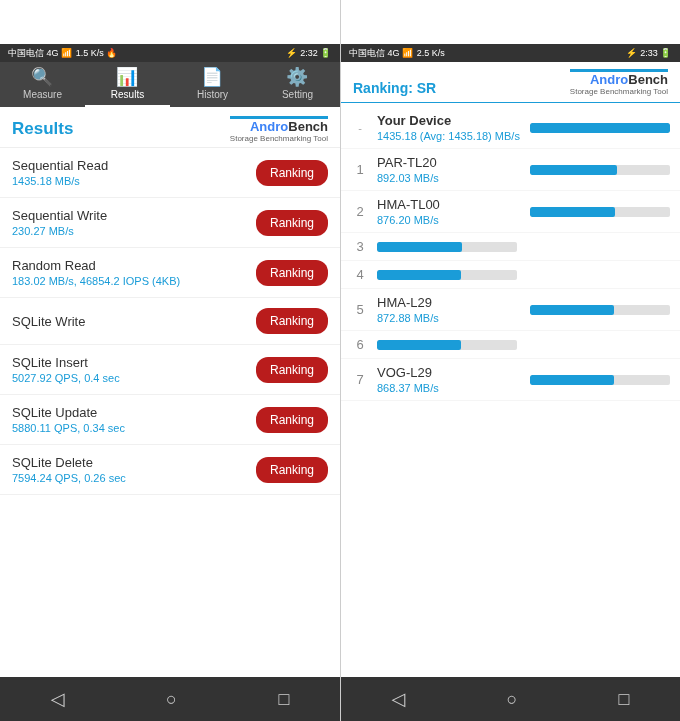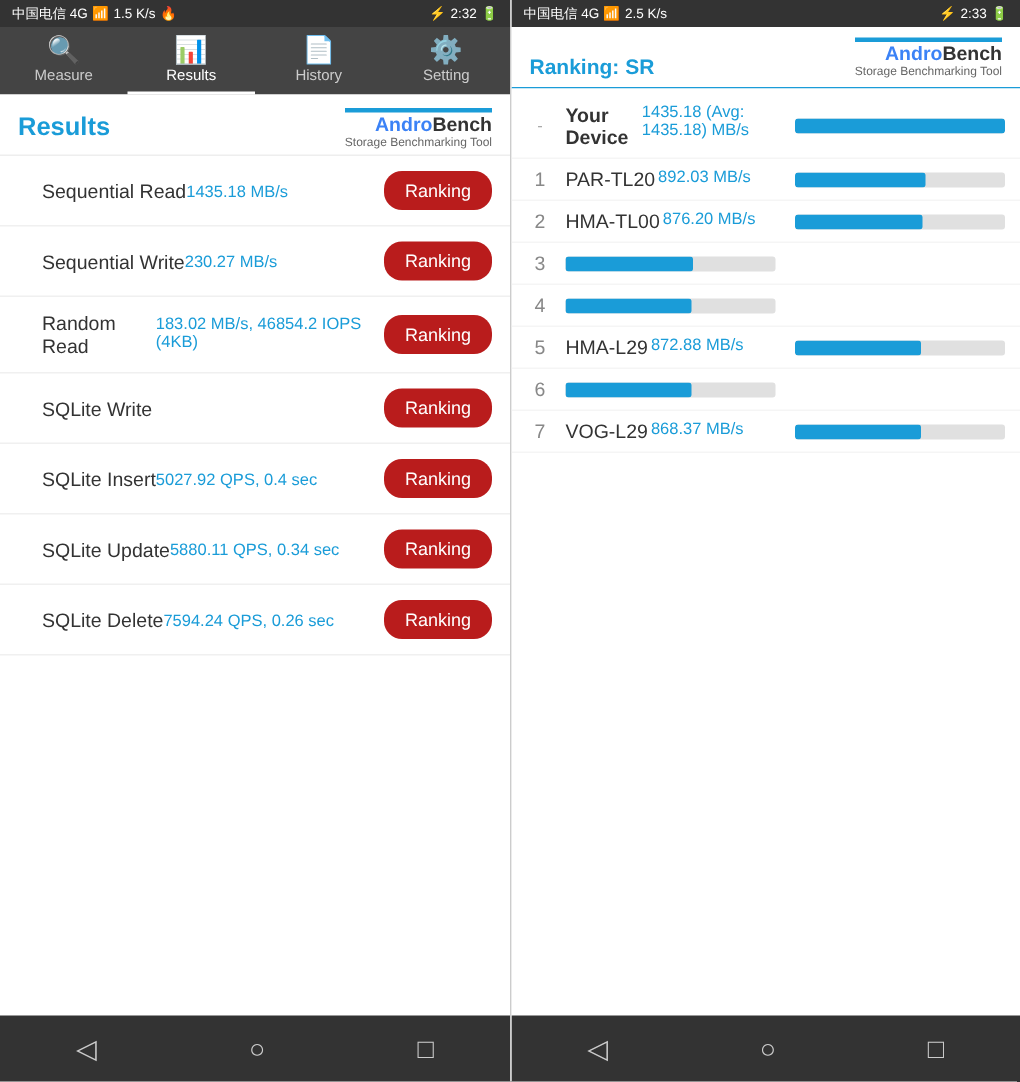--- a/index.html
+++ b/index.html
@@ -37,20 +37,21 @@
     
     .status-bar {
       background: #333;
       color: #fff;
       font-size: 9px;
       padding: 3px 8px;
       display: flex;
       justify-content: space-between;
       align-items: center;
       height: 18px;
+      margin-top: 44px;
     }
     .status-bar-left { display: flex; align-items: center; gap: 3px; }
     .status-bar-right { display: flex; align-items: center; gap: 3px; }
 
     
     .nav-tabs {
       background: #444;
       display: flex;
       flex-direction: row;
     }
@@ -116,21 +117,21 @@
       overflow-y: auto;
       background: #fff;
     }
     .benchmark-item {
       display: flex;
       align-items: center;
       justify-content: space-between;
       padding: 10px 12px;
       border-bottom: 1px solid #f0f0f0;
     }
-    .benchmark-info { display: flex; flex-direction: row; margin-left: 16px; }
+    .benchmark-info { display: flex; flex-direction: column; }
     .benchmark-name { font-size: 13px; color: #333; font-weight: 500; }
     .benchmark-value { font-size: 11px; color: #1a9cd8; margin-top: 2px; }
     .ranking-btn {
       background: #b91c1c;
       color: #fff;
       border: none;
       border-radius: 12px;
       padding: 6px 14px;
       font-size: 12px;
       cursor: pointer;
@@ -183,20 +184,21 @@
     .rank-num {
       font-size: 13px;
       color: #888;
       width: 18px;
       text-align: center;
       flex-shrink: 0;
     }
     .rank-info {
       flex: 1;
       display: flex;
+      flex-direction: column;
       gap: 2px;
     }
     .rank-device { font-size: 13px; color: #333; font-weight: 500; }
     .rank-score { font-size: 11px; color: #1a9cd8; }
     .rank-bar-container {
       width: 140px;
       height: 10px;
       background: #e0e0e0;
       border-radius: 2px;
       overflow: hidden;

